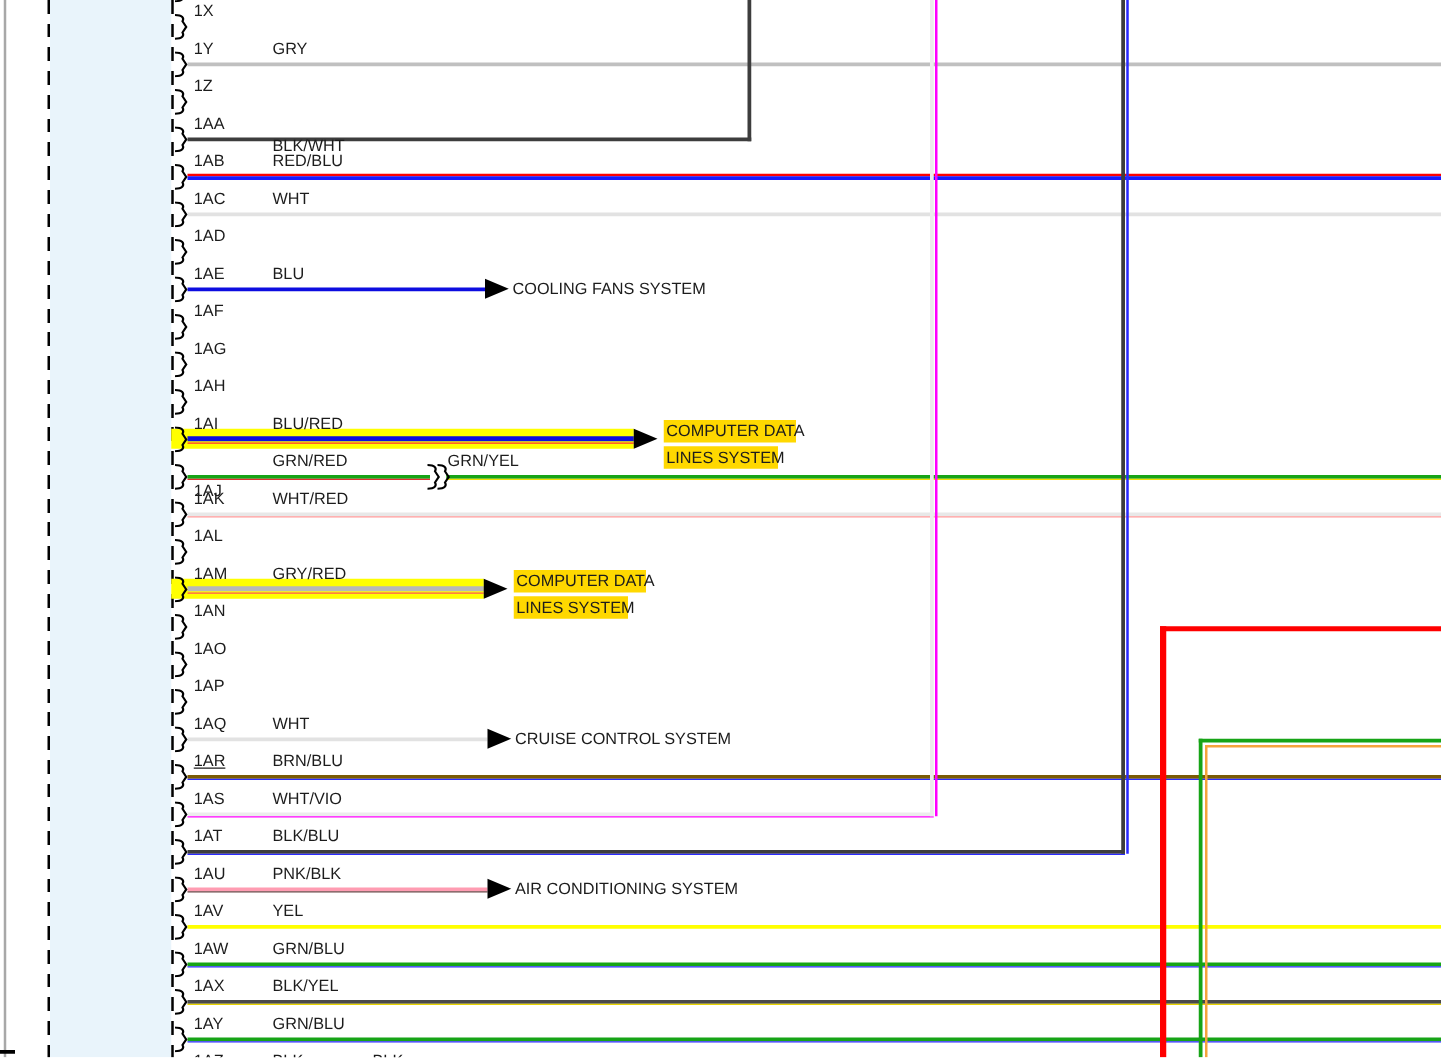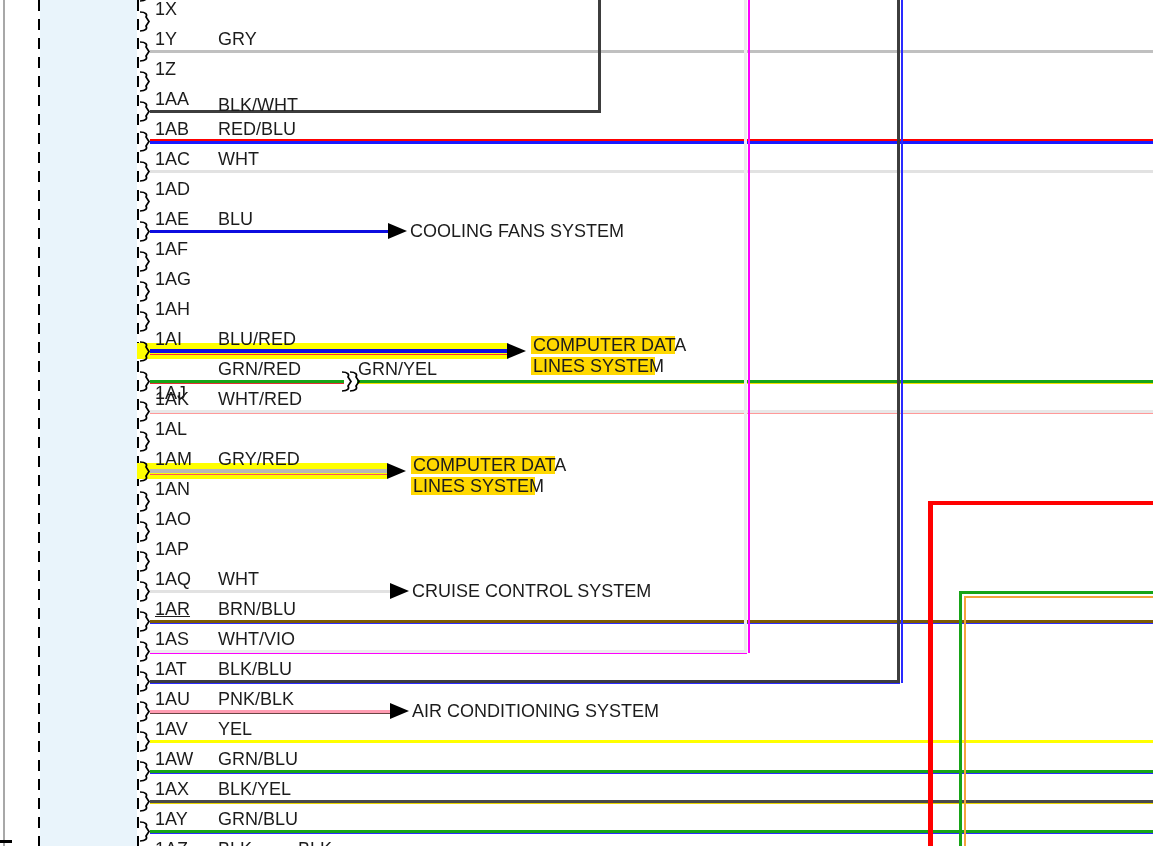--- a/index.html
+++ b/index.html
@@ -1,21 +1,21 @@
 <!DOCTYPE html>
 <html><head>
 <meta charset="utf-8">
 <style>
   html,body{margin:0;padding:0;background:#ffffff;}
   #canvas{
     position:relative;width:1153px;height:846px;background:#ffffff;
     overflow:hidden;font-family:"Liberation Sans",sans-serif;
   }
   .abs{position:absolute;}
-  .lbl{position:absolute;font-size:18px;line-height:16px;color:#1c1c1c;white-space:pre;z-index:6;}
+  .lbl{position:absolute;font-size:13px;line-height:16px;color:#1c1c1c;white-space:pre;z-index:6;}
   .hl{background:linear-gradient(90deg,#ffd800 0,#ffd800 92%,rgba(255,216,0,0) 92%);padding:1px 2px 1px 2px;}
   .wire{position:absolute;z-index:2;}
   .riser{position:absolute;z-index:3;}
   .band{position:absolute;background:#ffff00;z-index:1;height:16px;}
   .arrow{position:absolute;width:0;height:0;border-top:8px solid transparent;border-bottom:8px solid transparent;border-left:19px solid #000;z-index:5;}
   .bracket{position:absolute;z-index:4;}
   .dashv{position:absolute;width:2px;top:0;height:846px;z-index:0;
     background:repeating-linear-gradient(to bottom,#000 0 11px,rgba(0,0,0,0) 11px 19px);}
 </style>
 </head>
@@ -45,21 +45,21 @@
       <div class="lbl" style="left:218px;top:31px;">GRY</div>
       <div class="wire" style="left:150px;top:49.5px;width:1003px;height:3px;background:#c0c0c0;"></div>
       <div class="bracket" style="left: 139px; top: 71px;"><svg width="12" height="21" viewBox="0 0 12 21">
           <path d="M1,1 C7,1 8.5,3.5 7,6 L10,10.5 L7,15 C8.5,17.5 7,20 1,20" fill="none" stroke="#000" stroke-width="1.7"></path>
         </svg></div>
       <div class="lbl" style="left:155px;top:61px;">1Z</div>
       <div class="bracket" style="left: 139px; top: 101px;"><svg width="12" height="21" viewBox="0 0 12 21">
           <path d="M1,1 C7,1 8.5,3.5 7,6 L10,10.5 L7,15 C8.5,17.5 7,20 1,20" fill="none" stroke="#000" stroke-width="1.7"></path>
         </svg></div>
       <div class="lbl" style="left:155px;top:91px;text-align:right;">1AA</div>
-      <div class="lbl" style="left:218px;top:97px;">BLK/WHT</div>
+      <div class="lbl" style="left:218px;top:109px;">BLK/WHT</div>
       <div class="wire" style="left:150px;top:109.5px;width:450.5px;height:3px;background:#3d3d3d;"></div>
       <div class="riser" style="left:597.5px;top:0px;width:3px;height:113px;background:#3d3d3d;"></div>
       <div class="bracket" style="left: 139px; top: 131px;"><svg width="12" height="21" viewBox="0 0 12 21">
           <path d="M1,1 C7,1 8.5,3.5 7,6 L10,10.5 L7,15 C8.5,17.5 7,20 1,20" fill="none" stroke="#000" stroke-width="1.7"></path>
         </svg></div>
       <div class="lbl" style="left:155px;top:121px;">1AB</div>
       <div class="lbl" style="left:218px;top:121px;">RED/BLU</div>
       <div class="wire" style="left:150px;top:138.5px;width:1003px;height:2.5px;background:#ff0000;"></div>
       <div class="wire" style="left:150px;top:141px;width:1003px;height:2.5px;background:#1a1aff;"></div>
       <div class="bracket" style="left: 139px; top: 161px;"><svg width="12" height="21" viewBox="0 0 12 21">

